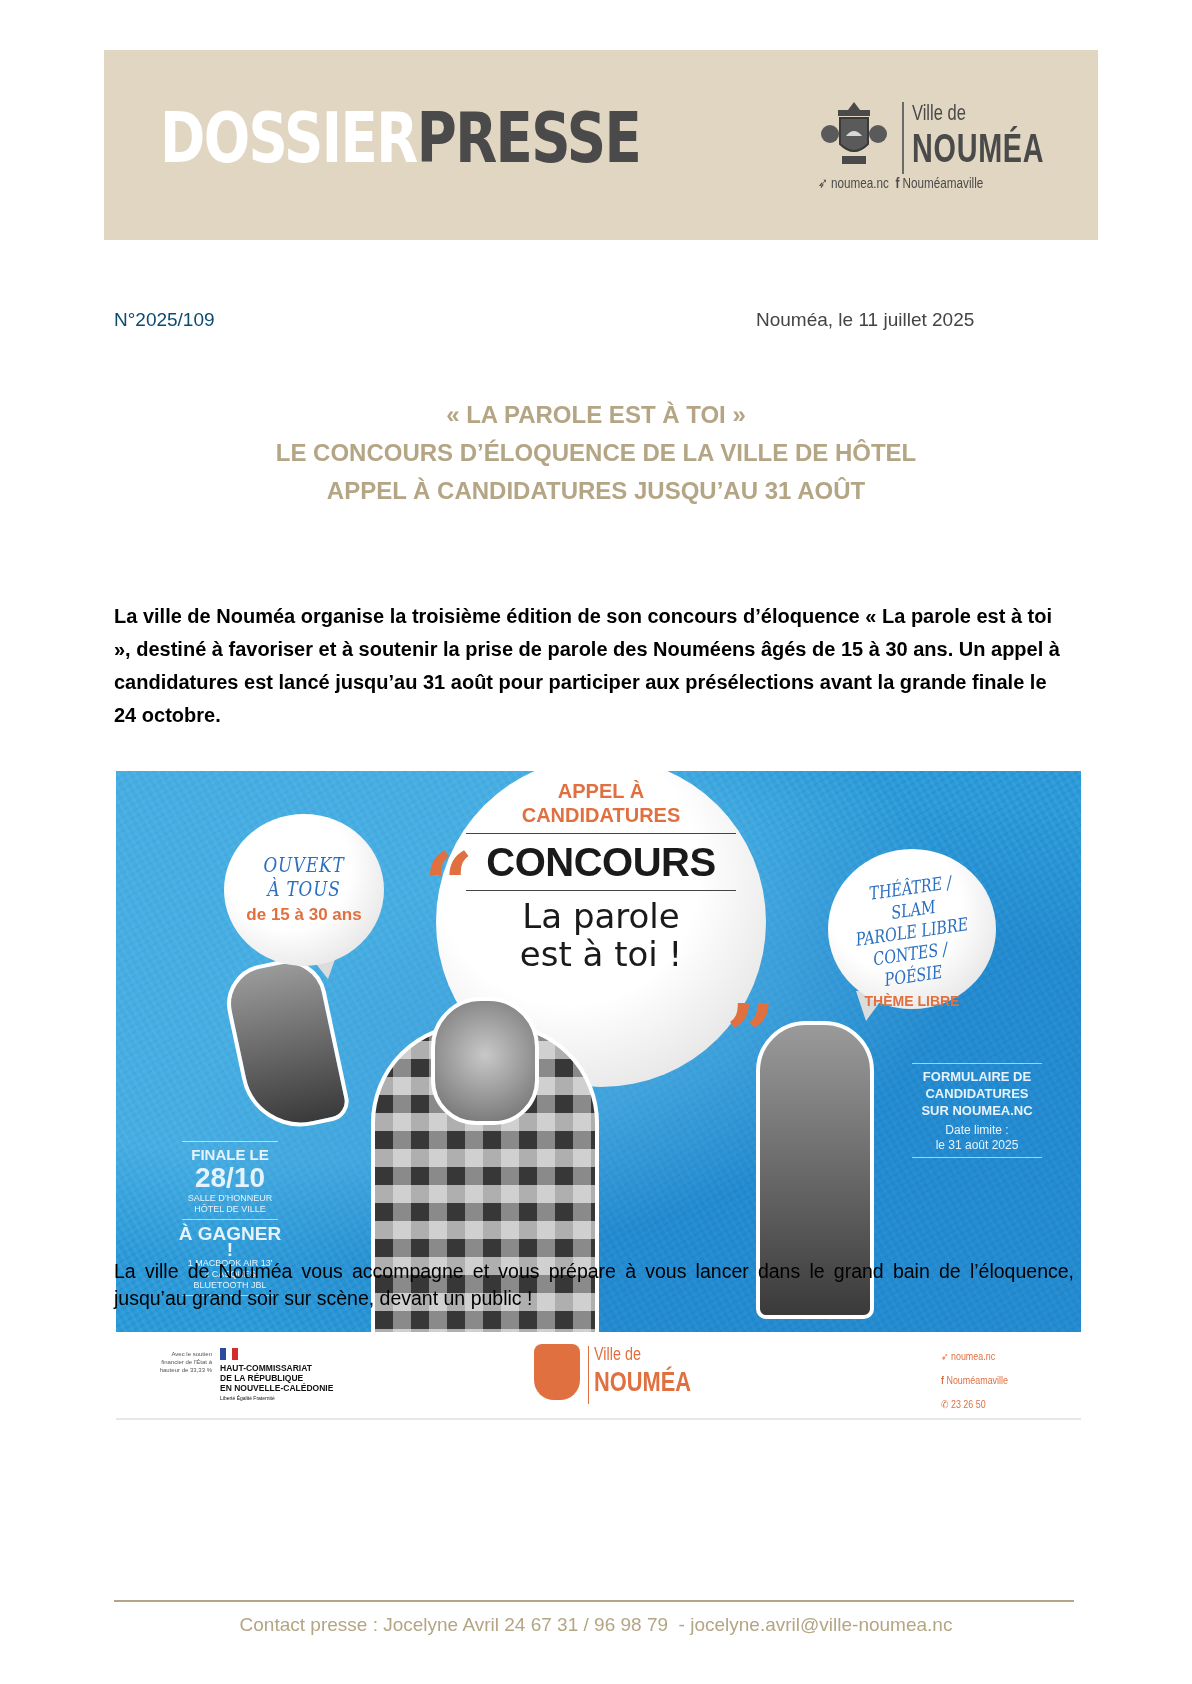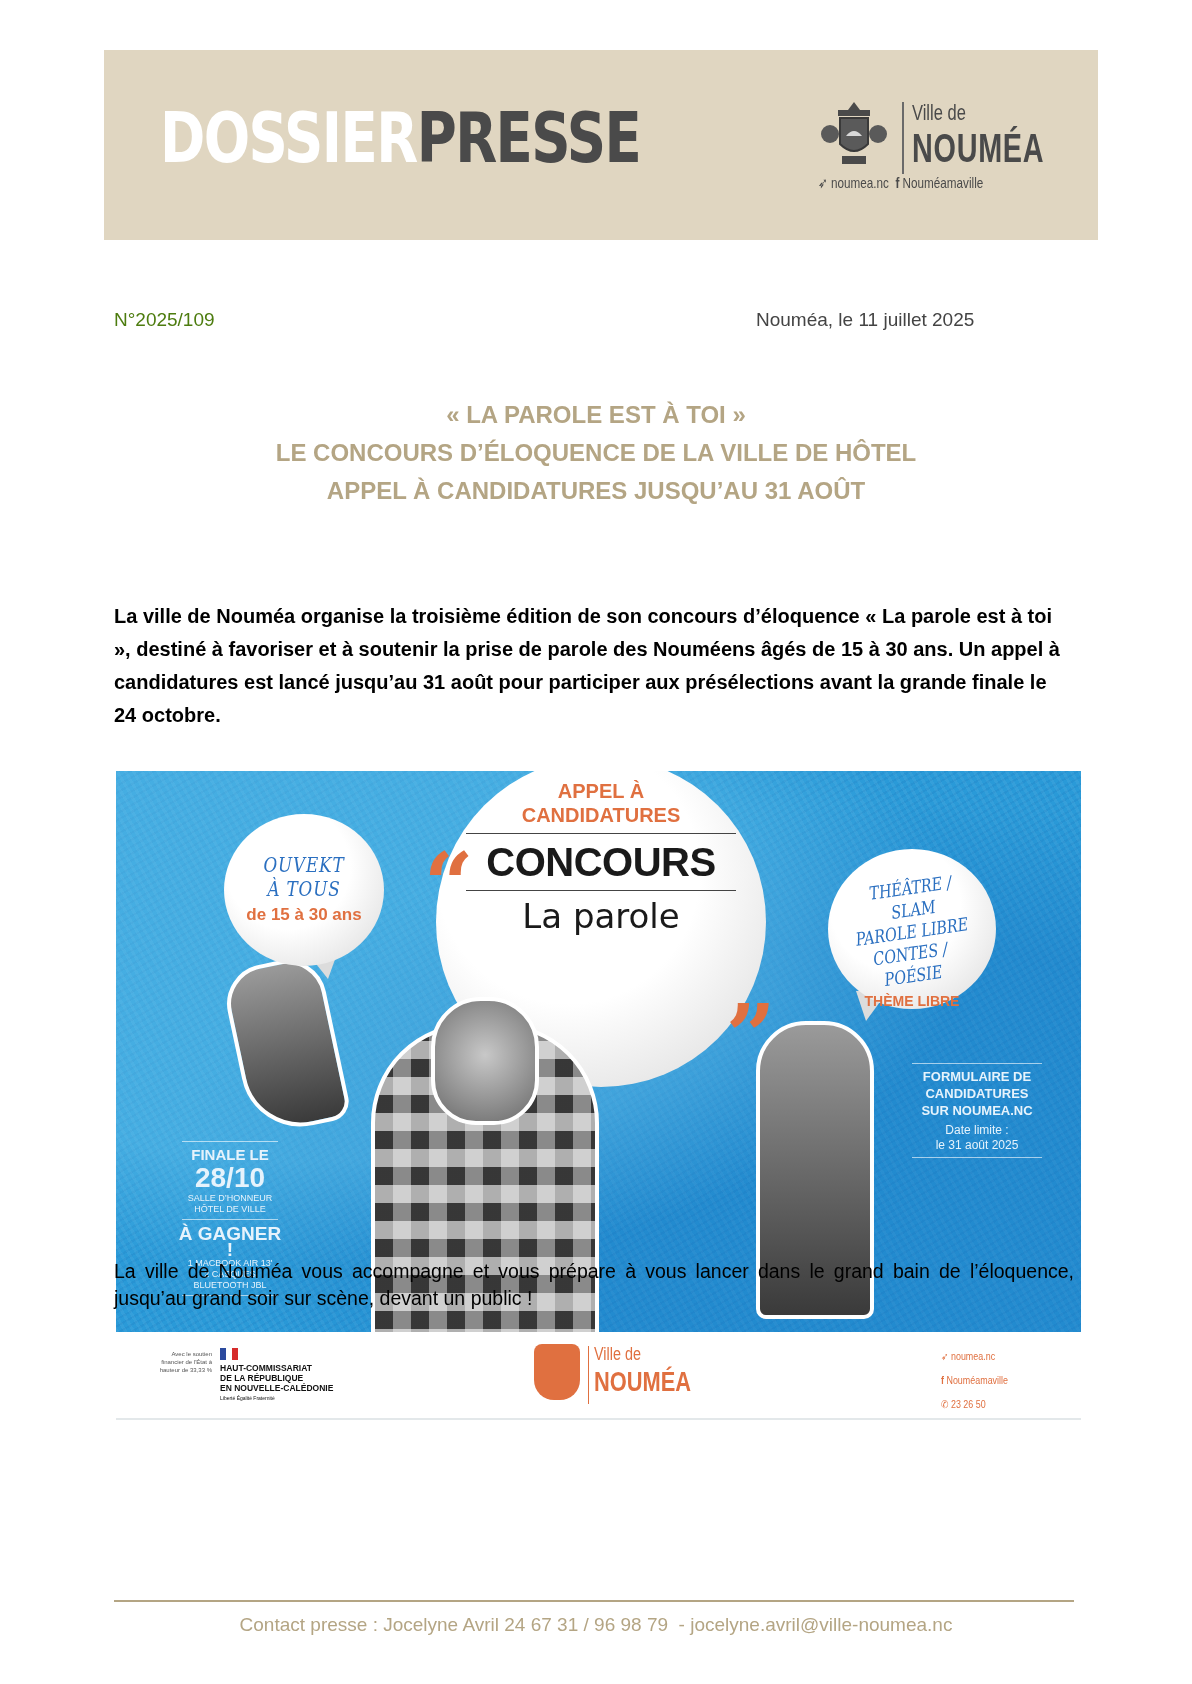--- a/index.html
+++ b/index.html
@@ -12,21 +12,21 @@
   .dp-dossier { color:#ffffff; }
   .dp-presse { color:#4a4a4a; }
   .hdr-logo { left:818px; top:100px; width:230px; height:92px; }
   .crest { position:absolute; left:0; top:0; width:72px; height:70px; }
   .vsep { position:absolute; left:84px; top:2px; width:2px; height:72px; background:#6a6a6a; }
   .ville-de { position:absolute; left:94px; top:0px; font-size:22px; color:#4a4a4a; transform:scaleX(0.75); transform-origin:left top; white-space:nowrap; }
   .noumea-big { position:absolute; left:94px; top:26px; font-weight:bold; font-size:40px; color:#4a4a4a; transform:scaleX(0.72); transform-origin:left top; white-space:nowrap; letter-spacing:1px; }
   .hdr-links { position:absolute; left:0; top:74px; font-size:15px; color:#4a4a4a; white-space:nowrap; transform:scaleX(0.78); transform-origin:left top; }
 
   
-  .ref { left:114px; top:309px; font-size:19px; color:#4d7c0f; }
+  .ref { left:114px; top:309px; font-size:19px; color:#0c4a6e; }
   .date { left:756px; top:309px; font-size:19px; color:#444444; }
 
   
   .title-block { left:0; top:396px; width:1192px; text-align:center; color:#b4a584; font-weight:bold; font-size:24px; line-height:38px; }
 
   
   .intro { left:114px; top:600px; width:960px; font-weight:bold; font-size:20px; line-height:33px; color:#000000; }
 
   
   .banner { left:116px; top:771px; width:965px; height:561px; background:#2a9ad8; overflow:hidden;
@@ -149,20 +149,21 @@
 
   <div class="bubble bubble-center"></div>
   <div class="quote-open">“</div>
   <div class="bc-text">
     <div class="appel">APPEL À</div>
     <div class="appel">CANDIDATURES</div>
     <div class="rule"></div>
     <div class="concours">CONCOURS</div>
     <div class="rule"></div>
     <div class="parole">La parole</div>
+    <div class="parole">est à toi !</div>
   </div>
   <div class="quote-close">”</div>
 
   <div class="person p-center"></div>
   <div class="p-center-head"></div>
 
   <div class="tail tail-right"></div>
   <div class="bubble bubble-right"></div>
   <div class="br-text">
     <div class="br-hand">THÉÂTRE / SLAM</div>

